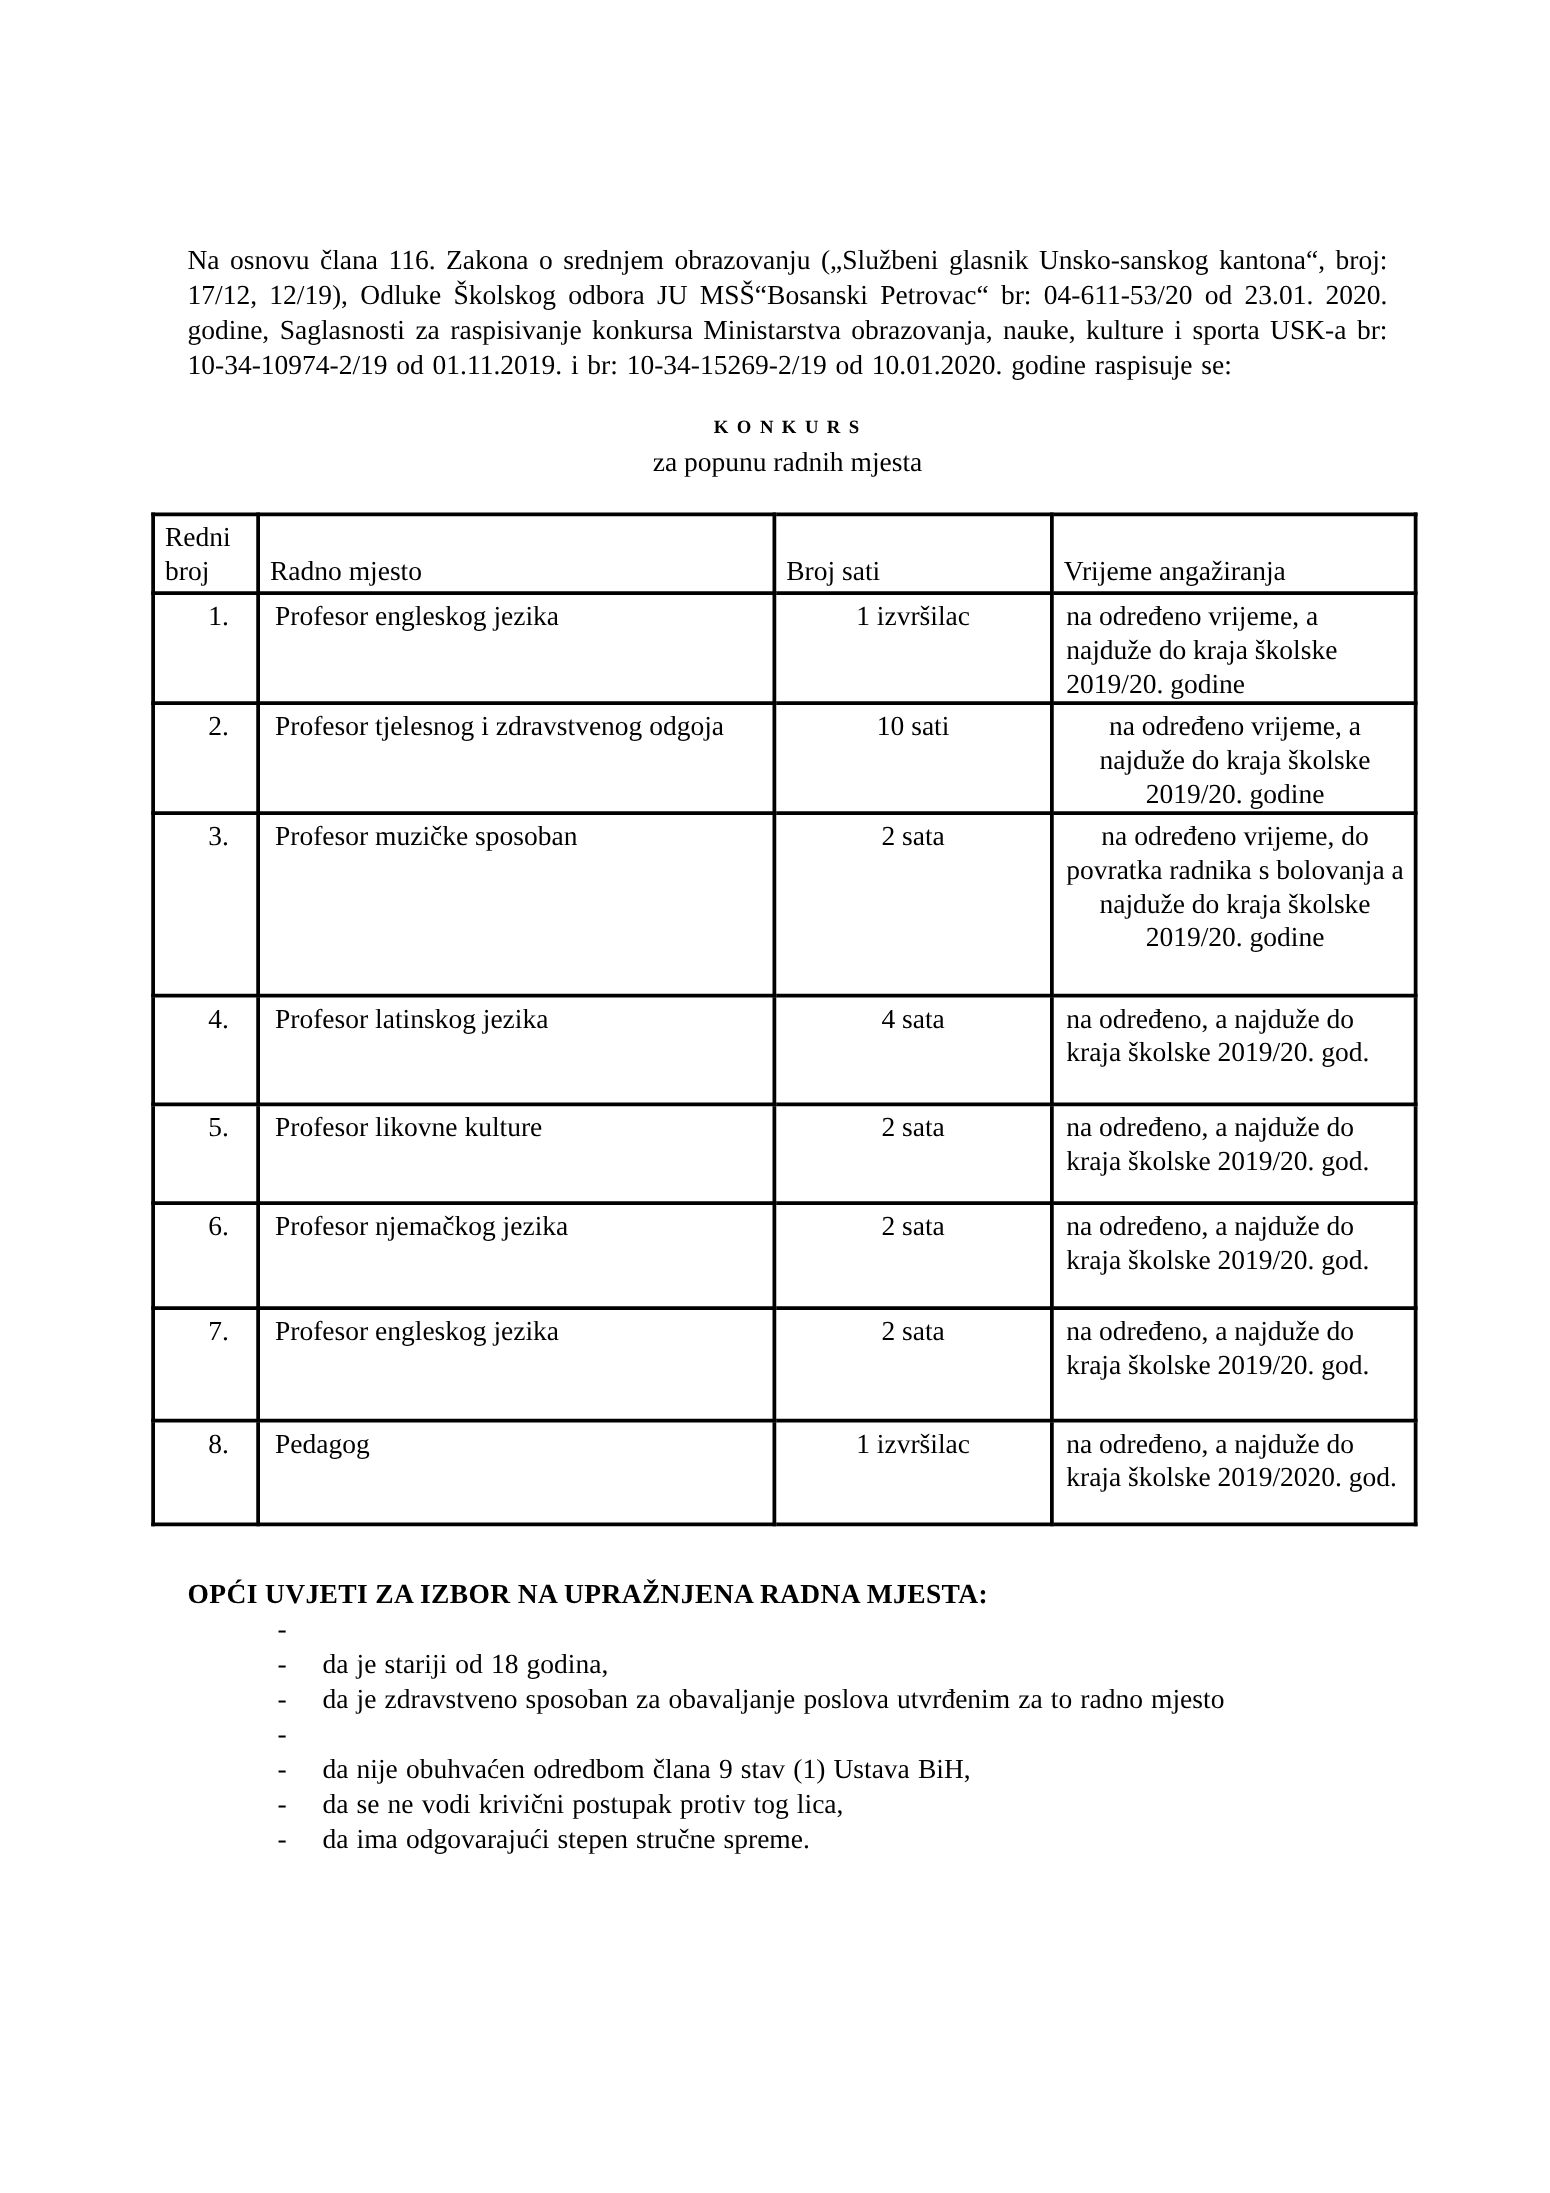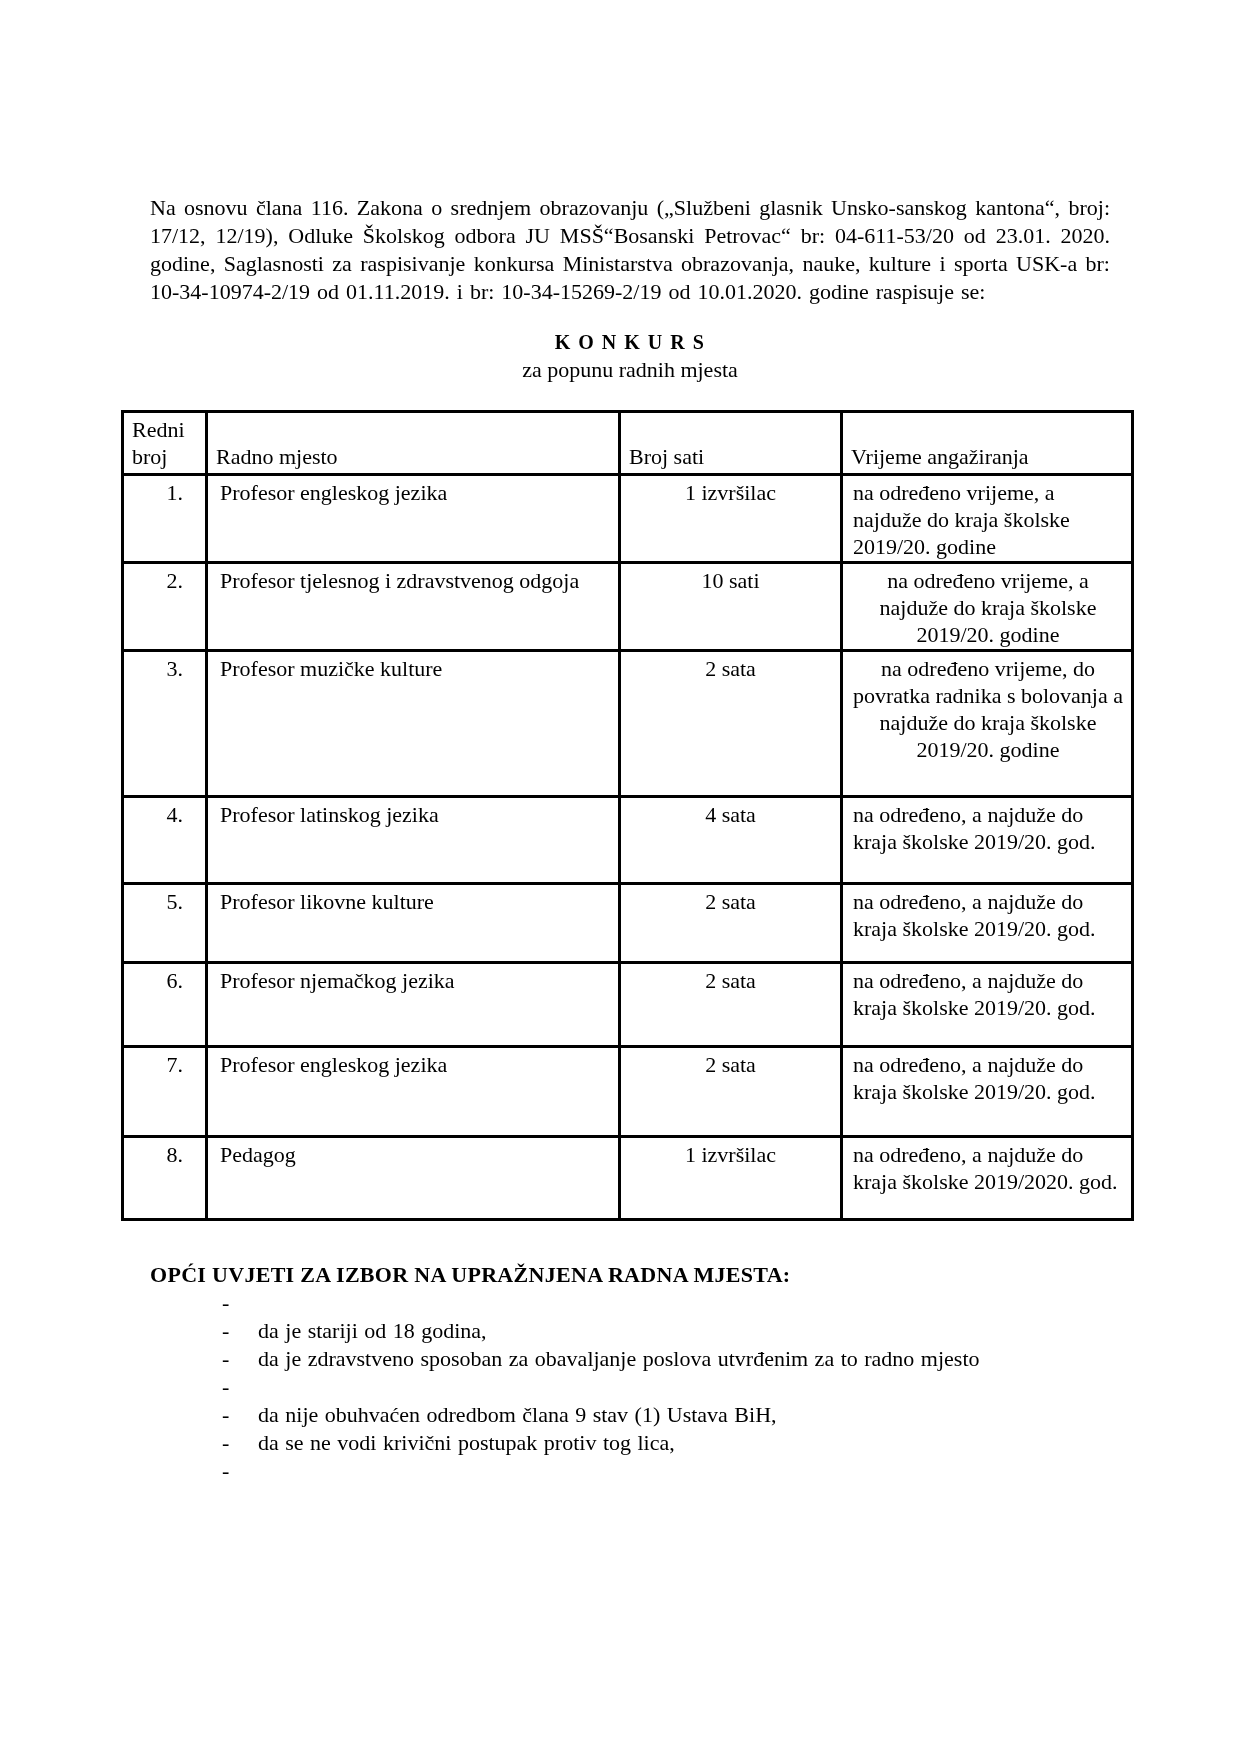--- a/index.html
+++ b/index.html
@@ -26,21 +26,21 @@
     font-size: 22px;
     line-height: 28px;
     text-align: justify;
     word-spacing: 1.5px;
   }
   .doc-title {
     margin-left: 150px;
     width: 960px;
     text-align: center;
     font-weight: bold;
-    font-size: 20px;
+    font-size: 15px;
     line-height: 28px;
     letter-spacing: 1.5px;
   }
   .doc-subtitle {
     margin-left: 150px;
     width: 960px;
     text-align: center;
     font-size: 22px;
     line-height: 28px;
   }
@@ -133,21 +133,21 @@
         <td class="eng">na određeno vrijeme, a najduže do kraja školske 2019/20. godine</td>
       </tr>
       <tr style="height:83px">
         <td class="num">2.</td>
         <td class="pos">Profesor tjelesnog i zdravstvenog odgoja</td>
         <td class="hrs">10 sati</td>
         <td class="eng center">na određeno vrijeme, a najduže do kraja školske 2019/20. godine</td>
       </tr>
       <tr style="height:146px">
         <td class="num">3.</td>
-        <td class="pos">Profesor muzičke kulture</td>
+        <td class="pos">Profesor muzičke sposoban</td>
         <td class="hrs">2 sata</td>
         <td class="eng center">na određeno vrijeme, do povratka radnika s bolovanja a najduže do kraja školske 2019/20. godine</td>
       </tr>
       <tr style="height:87px">
         <td class="num">4.</td>
         <td class="pos">Profesor latinskog jezika</td>
         <td class="hrs">4 sata</td>
         <td class="eng">na određeno, a najduže do kraja školske 2019/20. god.</td>
       </tr>
       <tr style="height:79px">
@@ -197,16 +197,17 @@
     <div class="cond-item">
       <span class="cond-dash">-</span>
       <span class="cond-text">da nije obuhvaćen odredbom člana 9 stav (1) Ustava BiH,</span>
     </div>
     <div class="cond-item">
       <span class="cond-dash">-</span>
       <span class="cond-text">da se ne vodi krivični postupak protiv tog lica,</span>
     </div>
     <div class="cond-item">
       <span class="cond-dash">-</span>
+      <span class="cond-text">da ima odgovarajući stepen stručne spreme.</span>
     </div>
   </div>
 
 </div>
 
 </body></html>

